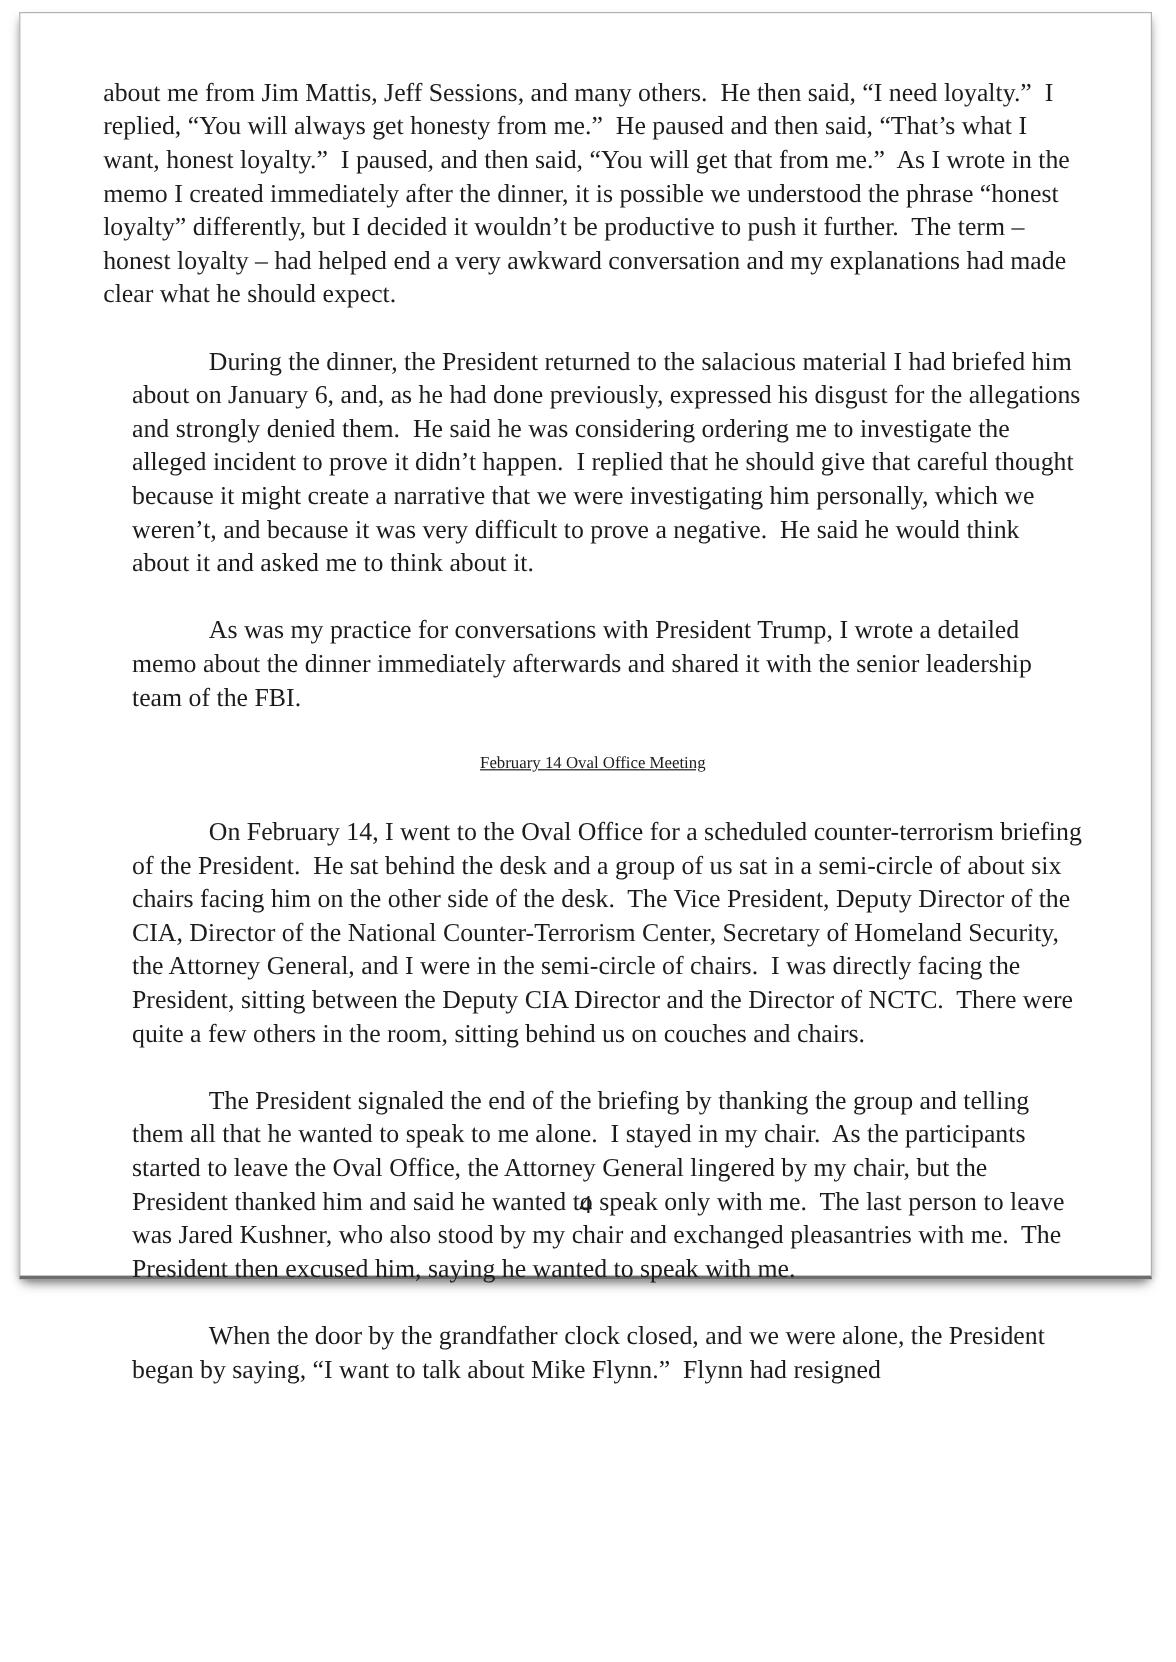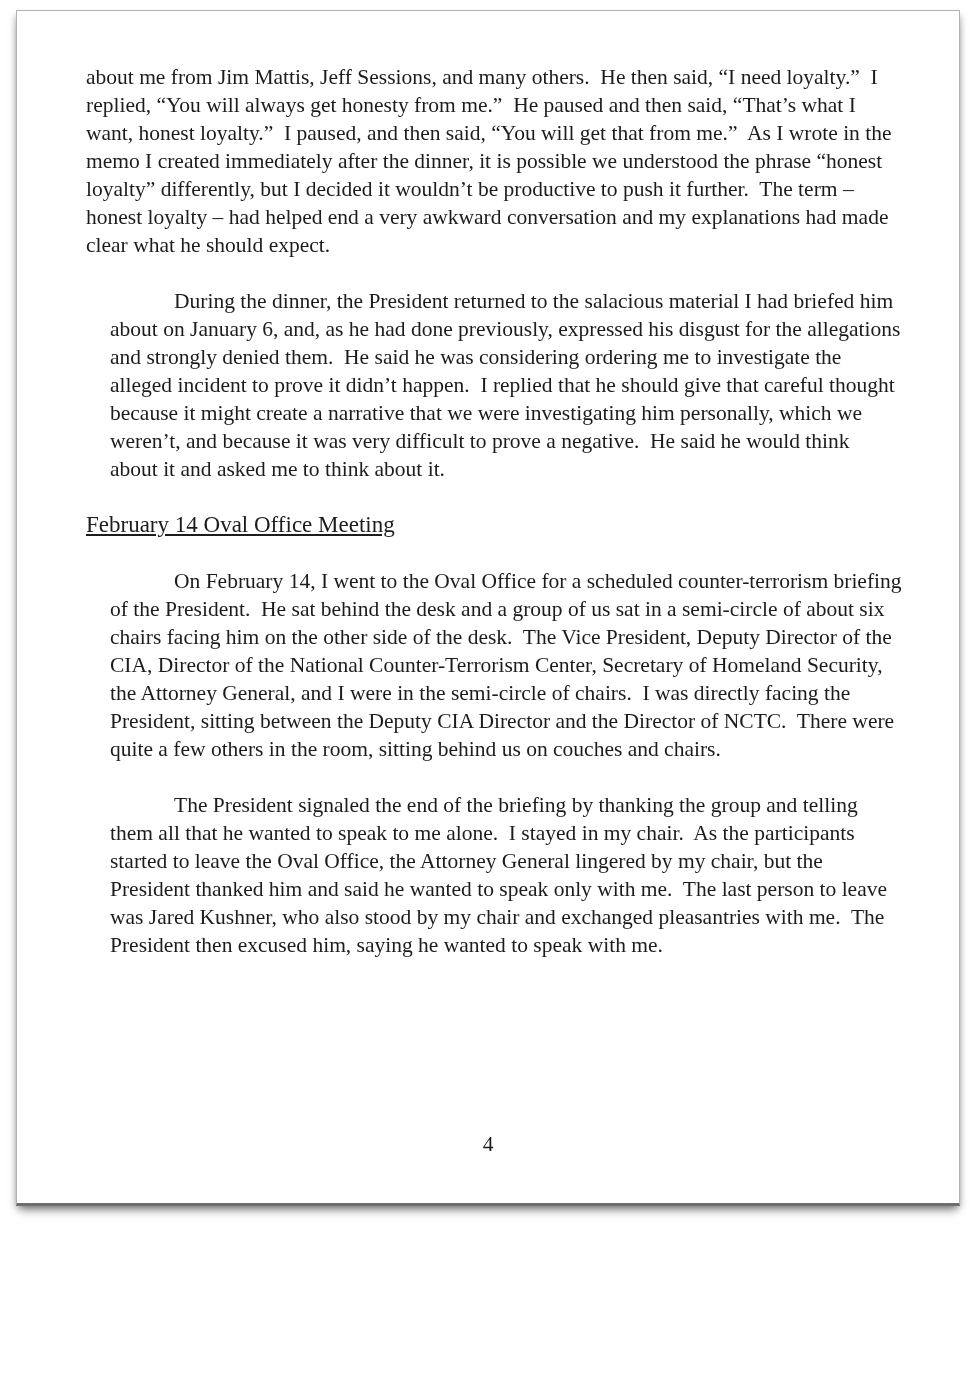--- a/index.html
+++ b/index.html
@@ -11,21 +11,21 @@
     width: 980px;
     height: 1385px;
     position: relative;
     overflow: hidden;
   }
   .page {
     position: absolute;
     left: 16px;
     top: 10px;
     width: 944px;
-    height: 1196px;
+    height: 1056px;
     box-sizing: border-box;
     background: #ffffff;
     border: 1px solid #b2b2b2;
     border-bottom: 3px solid #6e6e6e;
     box-shadow:
       0 7px 9px -3px rgba(60, 60, 60, 0.55),
       3px 3px 6px -2px rgba(120, 120, 120, 0.35),
       -3px 3px 6px -2px rgba(120, 120, 120, 0.35);
   }
   .page-inner {
@@ -39,22 +39,23 @@
     margin: 0 0 28px 0;
     white-space: pre-wrap;
     text-align: left;
   }
   .para.indent {
     text-indent: 64px;
     margin-left: 24px;
   }
   .heading {
     margin: 0 0 28px 0;
-    font-size: 23px;
+    font-size: 14px;
     font-weight: normal;
+    text-align: center;
     text-decoration: underline;
     font-family: "Liberation Serif", "DejaVu Serif", serif;
     color: #1c1c1c;
   }
   .page-number {
     position: absolute;
     bottom: 46px;
     left: 0;
     right: 0;
     text-align: center;
@@ -63,18 +64,20 @@
     color: #1c1c1c;
   }
 </style>
 </head>
 <body>
 
 <div class="page">
   <div class="page-inner">
     <p class="para no-indent">about me from Jim Mattis, Jeff Sessions, and many others.  He then said, “I need loyalty.”  I replied, “You will always get honesty from me.”  He paused and then said, “That’s what I want, honest loyalty.”  I paused, and then said, “You will get that from me.”  As I wrote in the memo I created immediately after the dinner, it is possible we understood the phrase “honest loyalty” differently, but I decided it wouldn’t be productive to push it further.  The term – honest loyalty – had helped end a very awkward conversation and my explanations had made clear what he should expect.</p>
     <p class="para indent">During the dinner, the President returned to the salacious material I had briefed him about on January 6, and, as he had done previously, expressed his disgust for the allegations and strongly denied them.  He said he was considering ordering me to investigate the alleged incident to prove it didn’t happen.  I replied that he should give that careful thought because it might create a narrative that we were investigating him personally, which we weren’t, and because it was very difficult to prove a negative.  He said he would think about it and asked me to think about it.</p>
+    <p class="para indent">As was my practice for conversations with President Trump, I wrote a detailed memo about the dinner immediately afterwards and shared it with the senior leadership team of the FBI.</p>
     <h2 class="heading">February 14 Oval Office Meeting</h2>
     <p class="para indent">On February 14, I went to the Oval Office for a scheduled counter-terrorism briefing of the President.  He sat behind the desk and a group of us sat in a semi-circle of about six chairs facing him on the other side of the desk.  The Vice President, Deputy Director of the CIA, Director of the National Counter-Terrorism Center, Secretary of Homeland Security, the Attorney General, and I were in the semi-circle of chairs.  I was directly facing the President, sitting between the Deputy CIA Director and the Director of NCTC.  There were quite a few others in the room, sitting behind us on couches and chairs.</p>
     <p class="para indent">The President signaled the end of the briefing by thanking the group and telling them all that he wanted to speak to me alone.  I stayed in my chair.  As the participants started to leave the Oval Office, the Attorney General lingered by my chair, but the President thanked him and said he wanted to speak only with me.  The last person to leave was Jared Kushner, who also stood by my chair and exchanged pleasantries with me.  The President then excused him, saying he wanted to speak with me.</p>
+    <p class="para indent">When the door by the grandfather clock closed, and we were alone, the President began by saying, “I want to talk about Mike Flynn.”  Flynn had resigned</p>
   </div>
   <div class="page-number">4</div>
 </div>
 
 </body></html>

